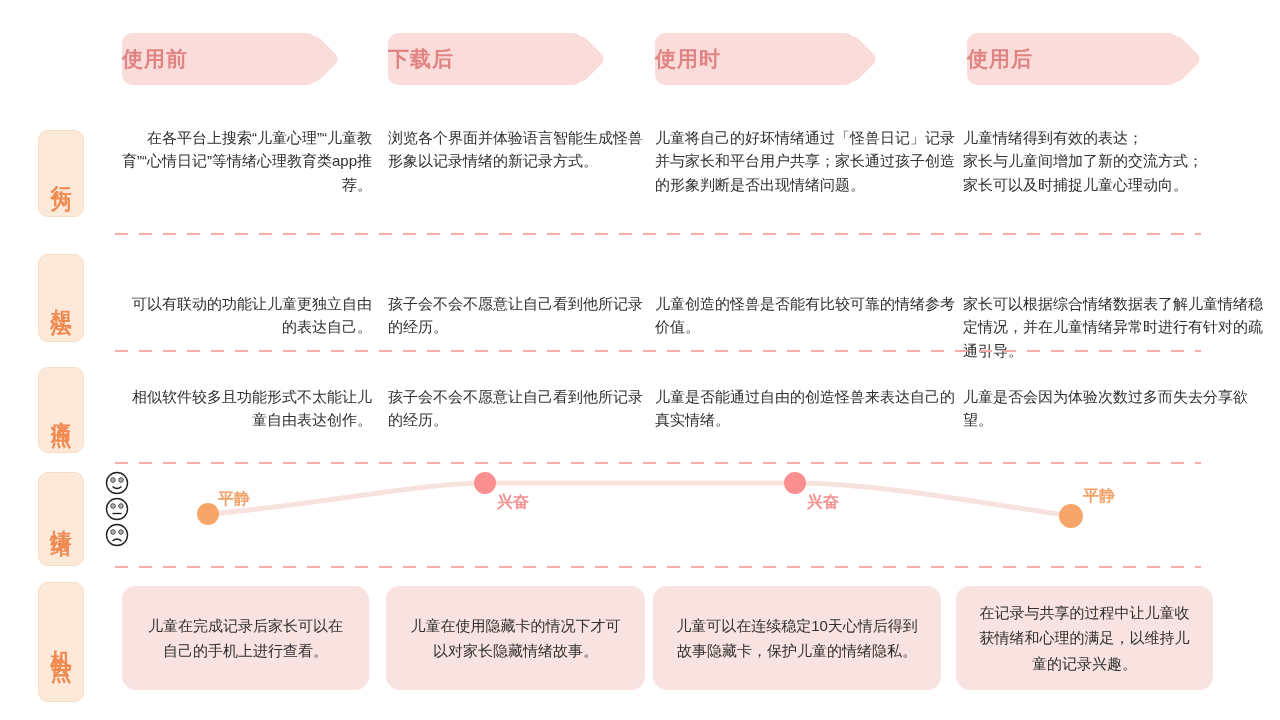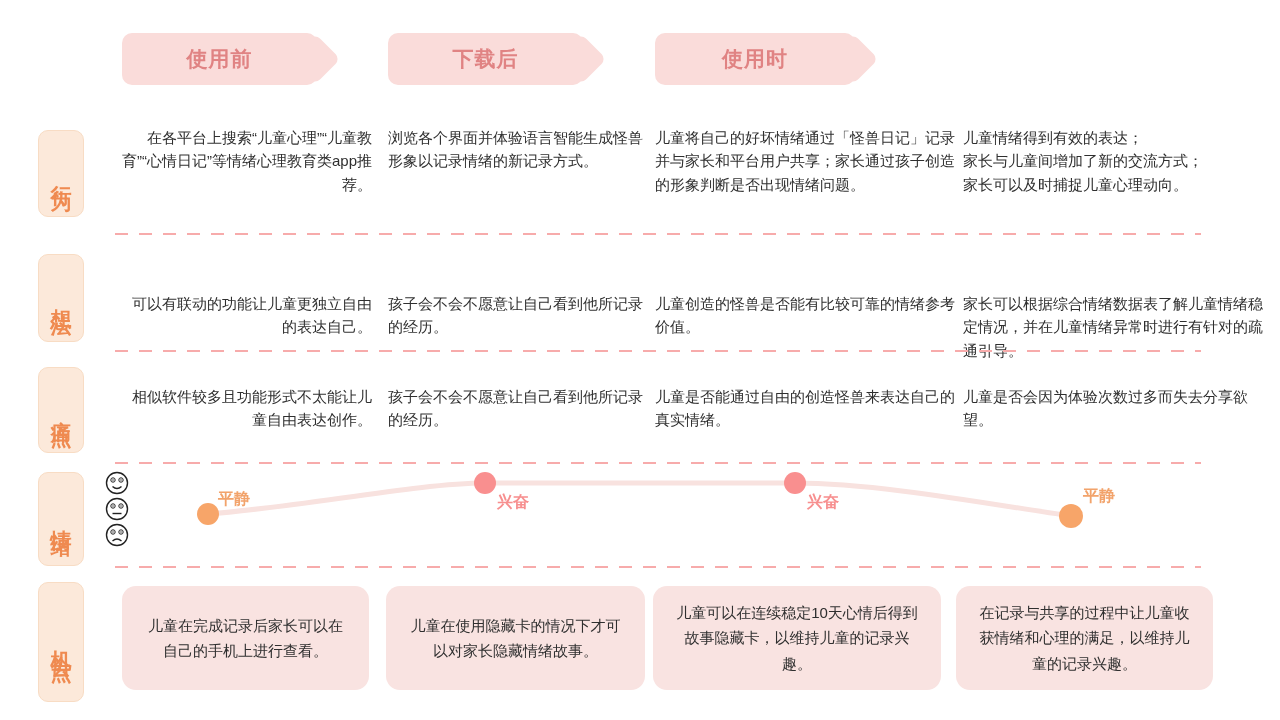--- a/index.html
+++ b/index.html
@@ -6,21 +6,21 @@
   body{width:1280px;height:720px;position:relative;overflow:hidden;
        font-family:"Liberation Sans","DejaVu Sans",sans-serif;color:#2f2f2f;}
   .canvas{position:absolute;inset:0;}
 
   
   .stage-header{position:absolute;top:33px;height:52px;background:#fadcda;border-radius:10px;}
   .stage-header::after{content:"";position:absolute;right:-16px;top:50%;
        width:36px;height:36px;background:#fadcda;border-radius:7px;
        transform:translateY(-50%) rotate(45deg);}
   .stage-header .stage-label{position:relative;z-index:2;display:block;width:100%;
-       text-align:center;line-height:52px;font-size:21px;font-weight:bold;
+       line-height:52px;font-size:21px;font-weight:bold;
        color:#e08383;letter-spacing:1px;}
   .h1{left:122px;width:195px;} .h2{left:388px;width:195px;}
   .h3{left:655px;width:200px;} .h4{left:967px;width:212px;}
 
   
   .row-label{position:absolute;left:38px;width:44px;background:#fce9da;
        border:1px solid #f8dcc4;border-radius:10px;display:flex;align-items:center;
        justify-content:center;color:#ef8a50;font-weight:bold;font-size:21px;}
   .row-label span{writing-mode:vertical-rl;text-orientation:upright;letter-spacing:6px;}
   .rl-behavior{top:130px;height:85px;}
@@ -59,20 +59,23 @@
 <div class="canvas">
 
   <div class="stage-header h1">
     <span class="stage-label">使用前</span>
   </div>
   <div class="stage-header h3">
     <span class="stage-label">使用时</span>
   </div>
   <div class="stage-header h2">
     <span class="stage-label">下载后</span>
+  </div>
+  <div class="stage-header h4">
+    <span class="stage-label">使用后</span>
   </div>
 
   <div class="row-label rl-behavior">
     <span>行为</span>
     </div>
   <div class="row-label rl-thought">
     <span>想法</span>
     </div>
   <div class="row-label rl-pain">
     <span>痛点</span>
@@ -151,19 +154,19 @@
 
   <div class="dash d4"></div>
 
   <div class="opp-box b1">
     <span>儿童在完成记录后家长可以在自己的手机上进行查看。</span>
     </div>
   <div class="opp-box b2">
     <span>儿童在使用隐藏卡的情况下才可以对家长隐藏情绪故事。</span>
     </div>
   <div class="opp-box b3">
-    <span>儿童可以在连续稳定10天心情后得到故事隐藏卡，以维持儿童的记录兴趣。</span>
+    <span>儿童可以在连续稳定10天心情后得到故事隐藏卡，保护儿童的情绪隐私。</span>
     </div>
   <div class="opp-box b4">
     <span>在记录与共享的过程中让儿童收获情绪和心理的满足，以维持儿童的记录兴趣。</span>
     </div>
 
 </div>
 
 </body></html>

